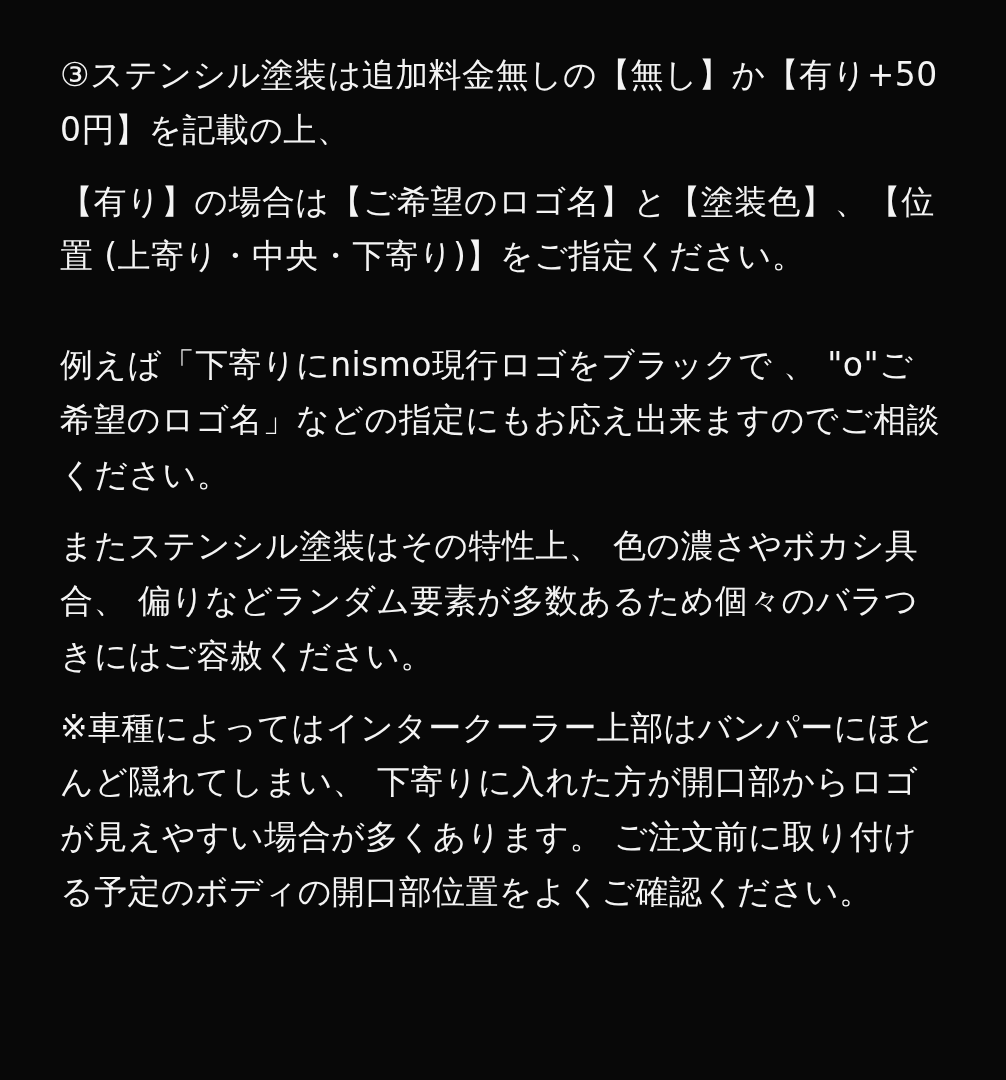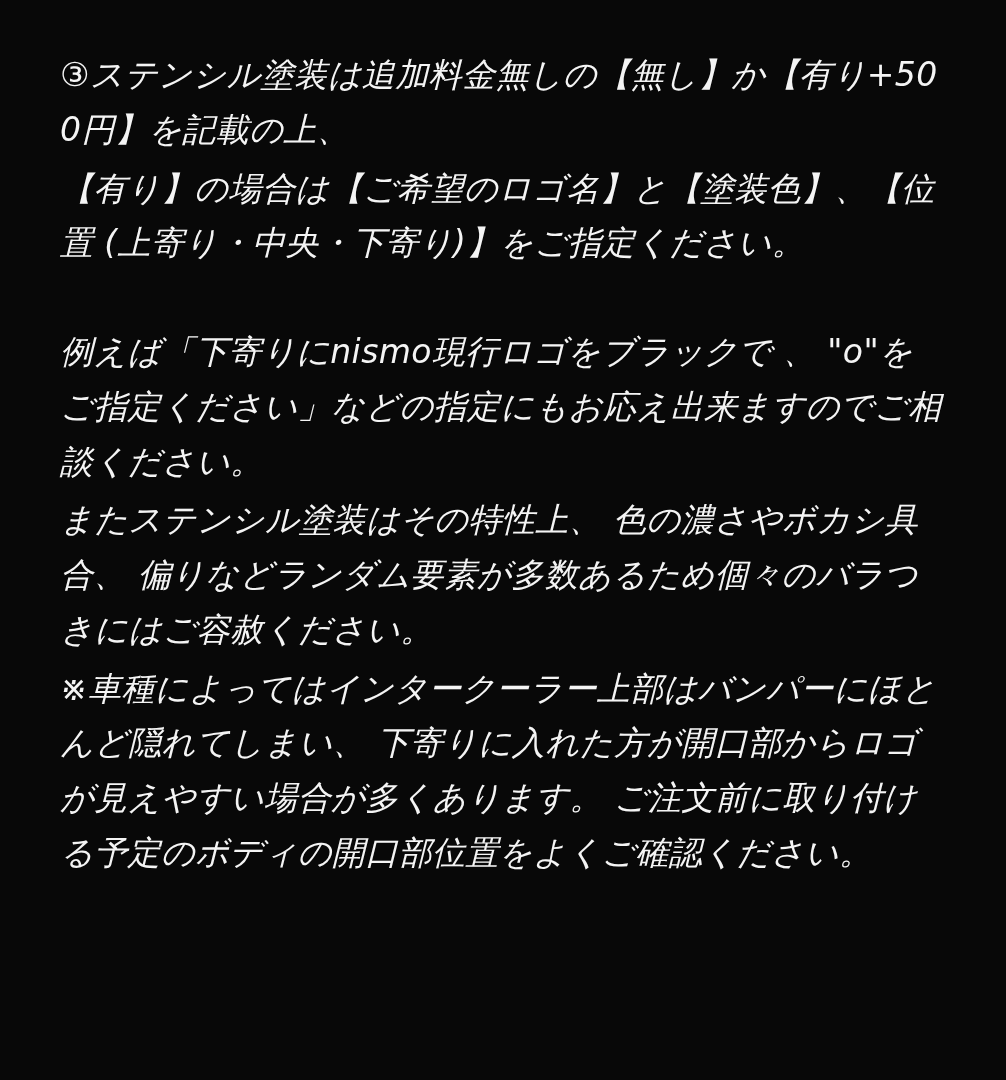--- a/index.html
+++ b/index.html
@@ -13,40 +13,39 @@
     color: #f2f2f2;
     font-family: "DejaVu Sans", "Liberation Sans", sans-serif;
     overflow: hidden;
   }
   .page {
     box-sizing: border-box;
     width: 1006px;
     height: 1080px;
     padding: 48px 60px 16px 60px;
     background: #080808;
-    font-style: italic;
   }
   .block {
     font-size: 33px;
     line-height: 1.66;
     letter-spacing: 0.4px;
     color: #f4f4f4;
     white-space: pre-wrap;
     word-break: break-all;
   }
   .block + .block {
-    margin-top: 4px;
+    margin-top: 17px;
   }
   .spacer {
     height: 54px;
   }
 </style>
 </head>
 <body>
 
 <div class="page">
   <div class="block">③ステンシル塗装は追加料金無しの【無し】か【有り+500円】を記載の上、</div>
   <div class="block">【有り】の場合は【ご希望のロゴ名】と【塗装色】、【位置 (上寄り・中央・下寄り)】をご指定ください。</div>
   <div class="spacer"></div>
-  <div class="block">例えば「下寄りにnismo現行ロゴをブラックで 、 "o"をご指定ください」などの指定にもお応え出来ますのでご相談ください。</div>
+  <div class="block">例えば「下寄りにnismo現行ロゴをブラックで 、 "o"ご希望のロゴ名」などの指定にもお応え出来ますのでご相談ください。</div>
   <div class="block">またステンシル塗装はその特性上、 色の濃さやボカシ具合、 偏りなどランダム要素が多数あるため個々のバラつきにはご容赦ください。</div>
   <div class="block">※車種によってはインタークーラー上部はバンパーにほとんど隠れてしまい、 下寄りに入れた方が開口部からロゴが見えやすい場合が多くあります。 ご注文前に取り付ける予定のボディの開口部位置をよくご確認ください。</div>
 </div>
 
 </body></html>

